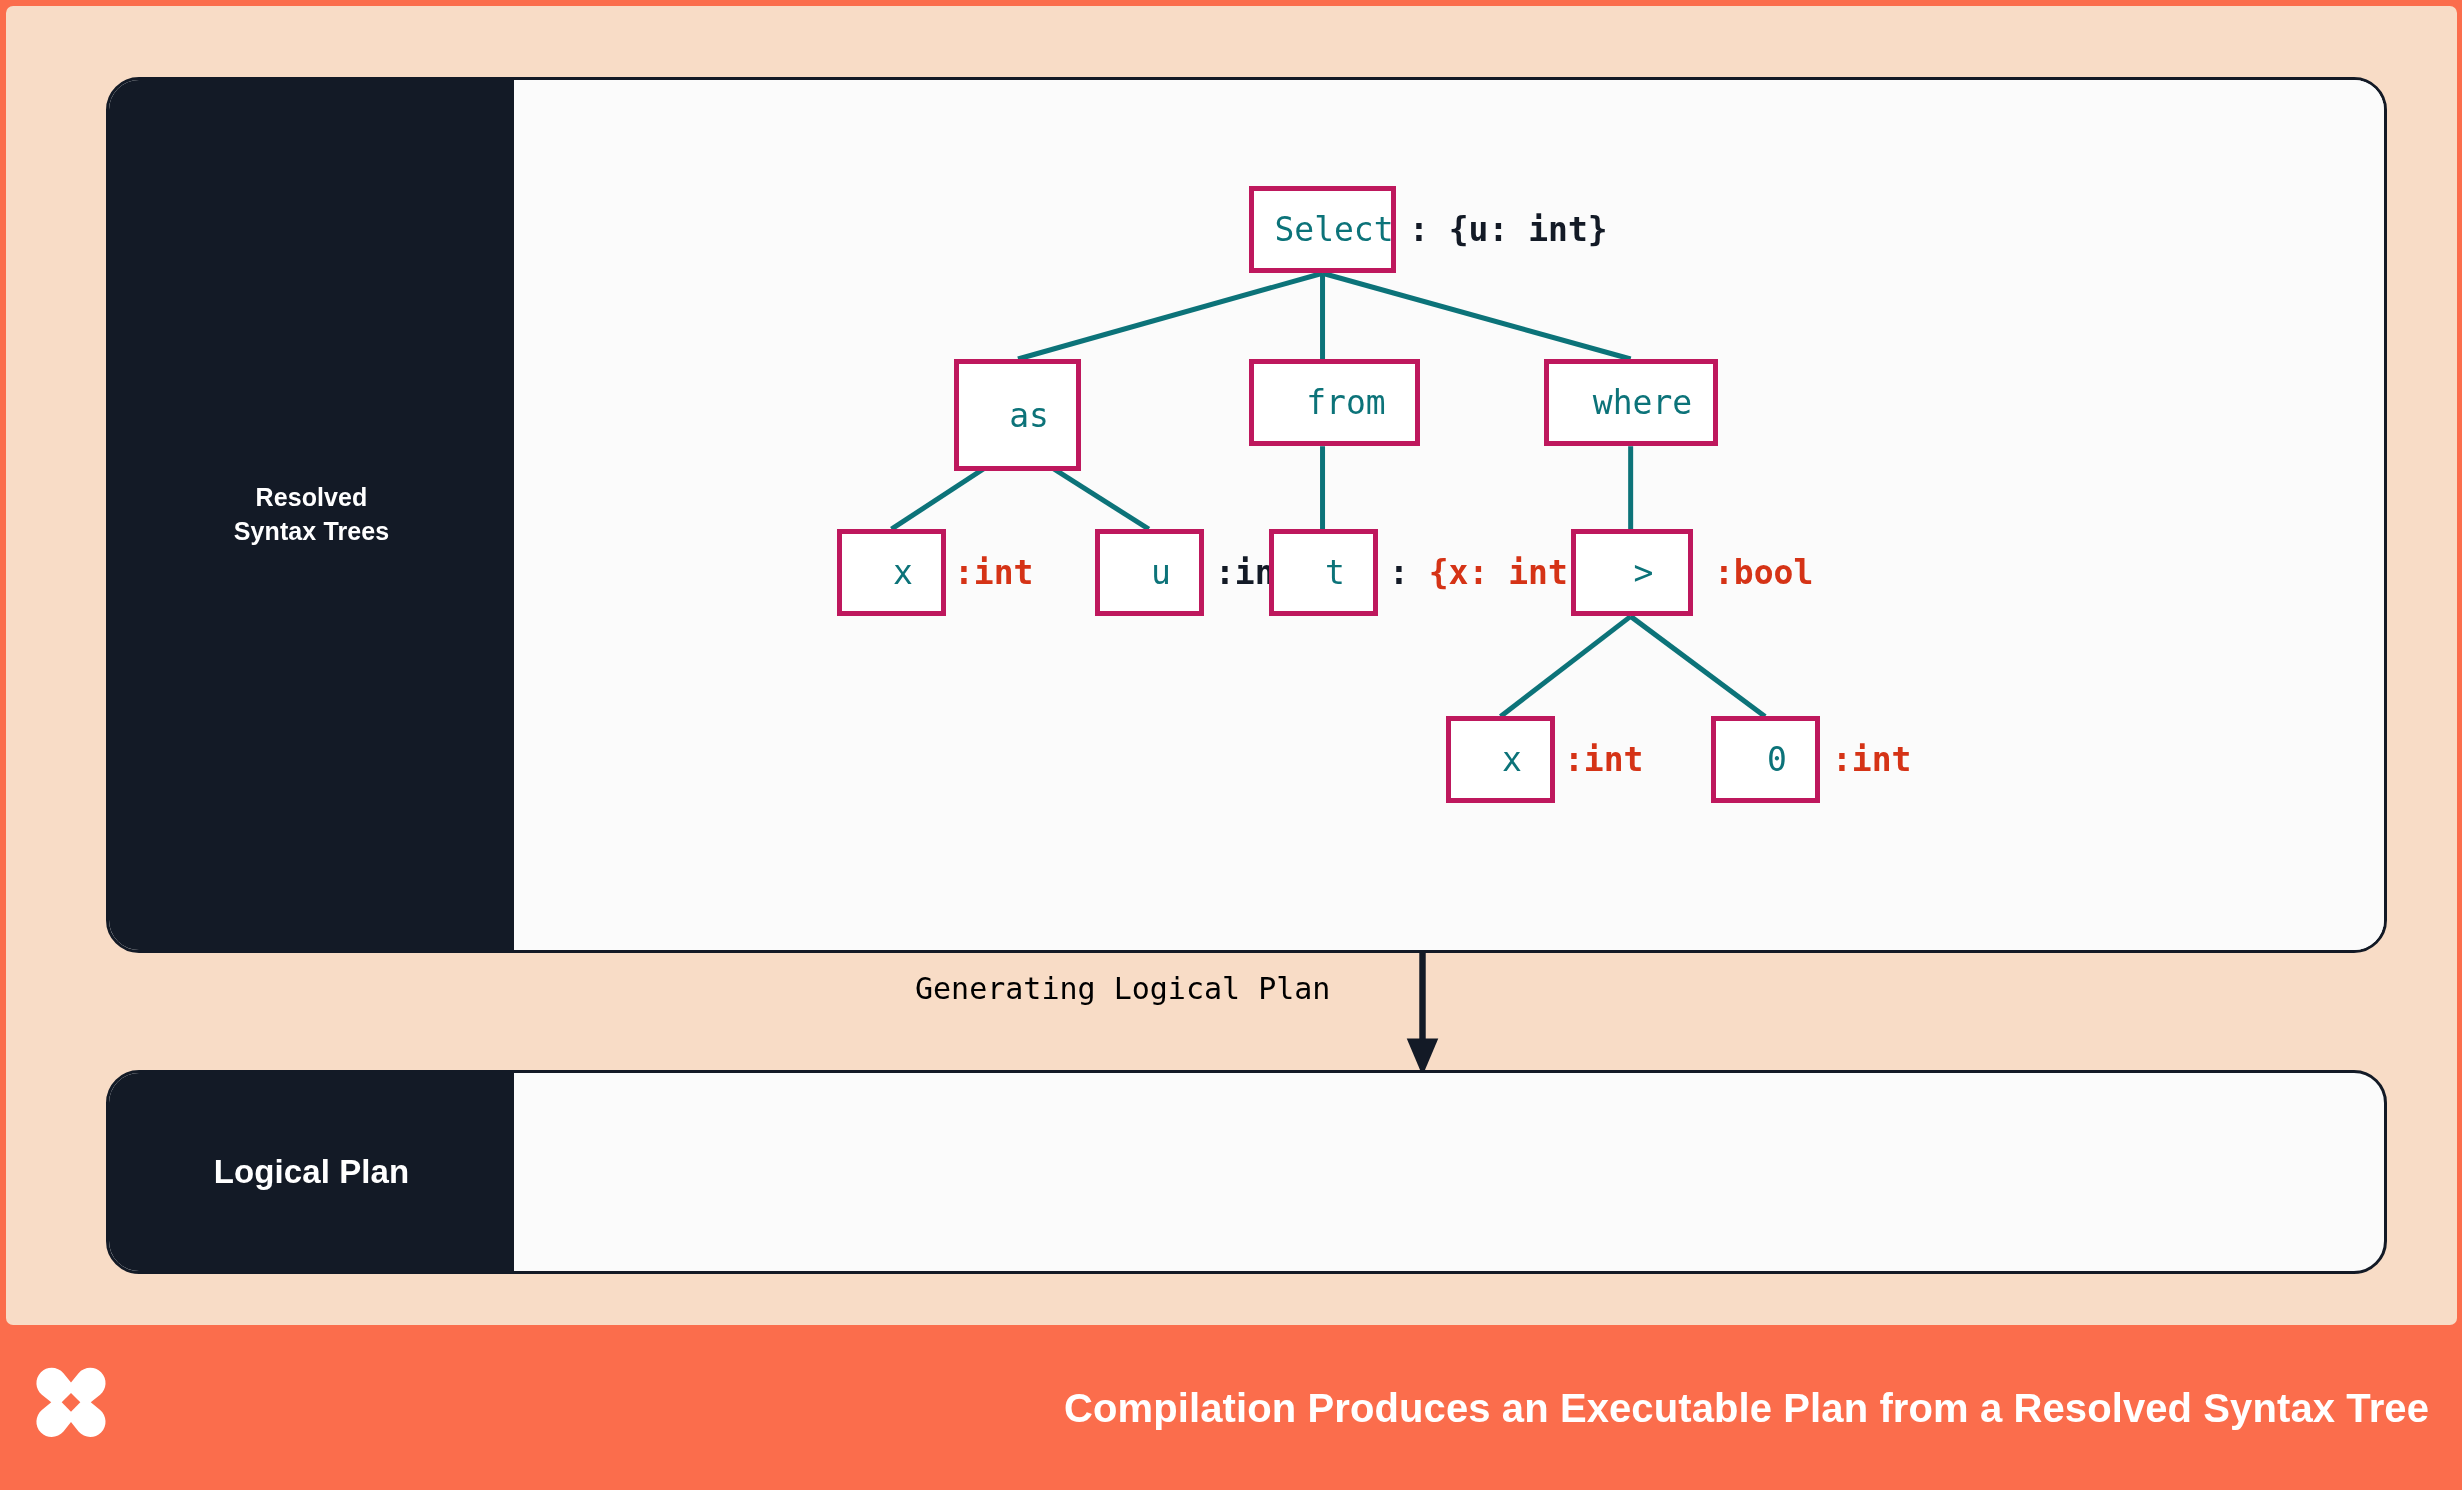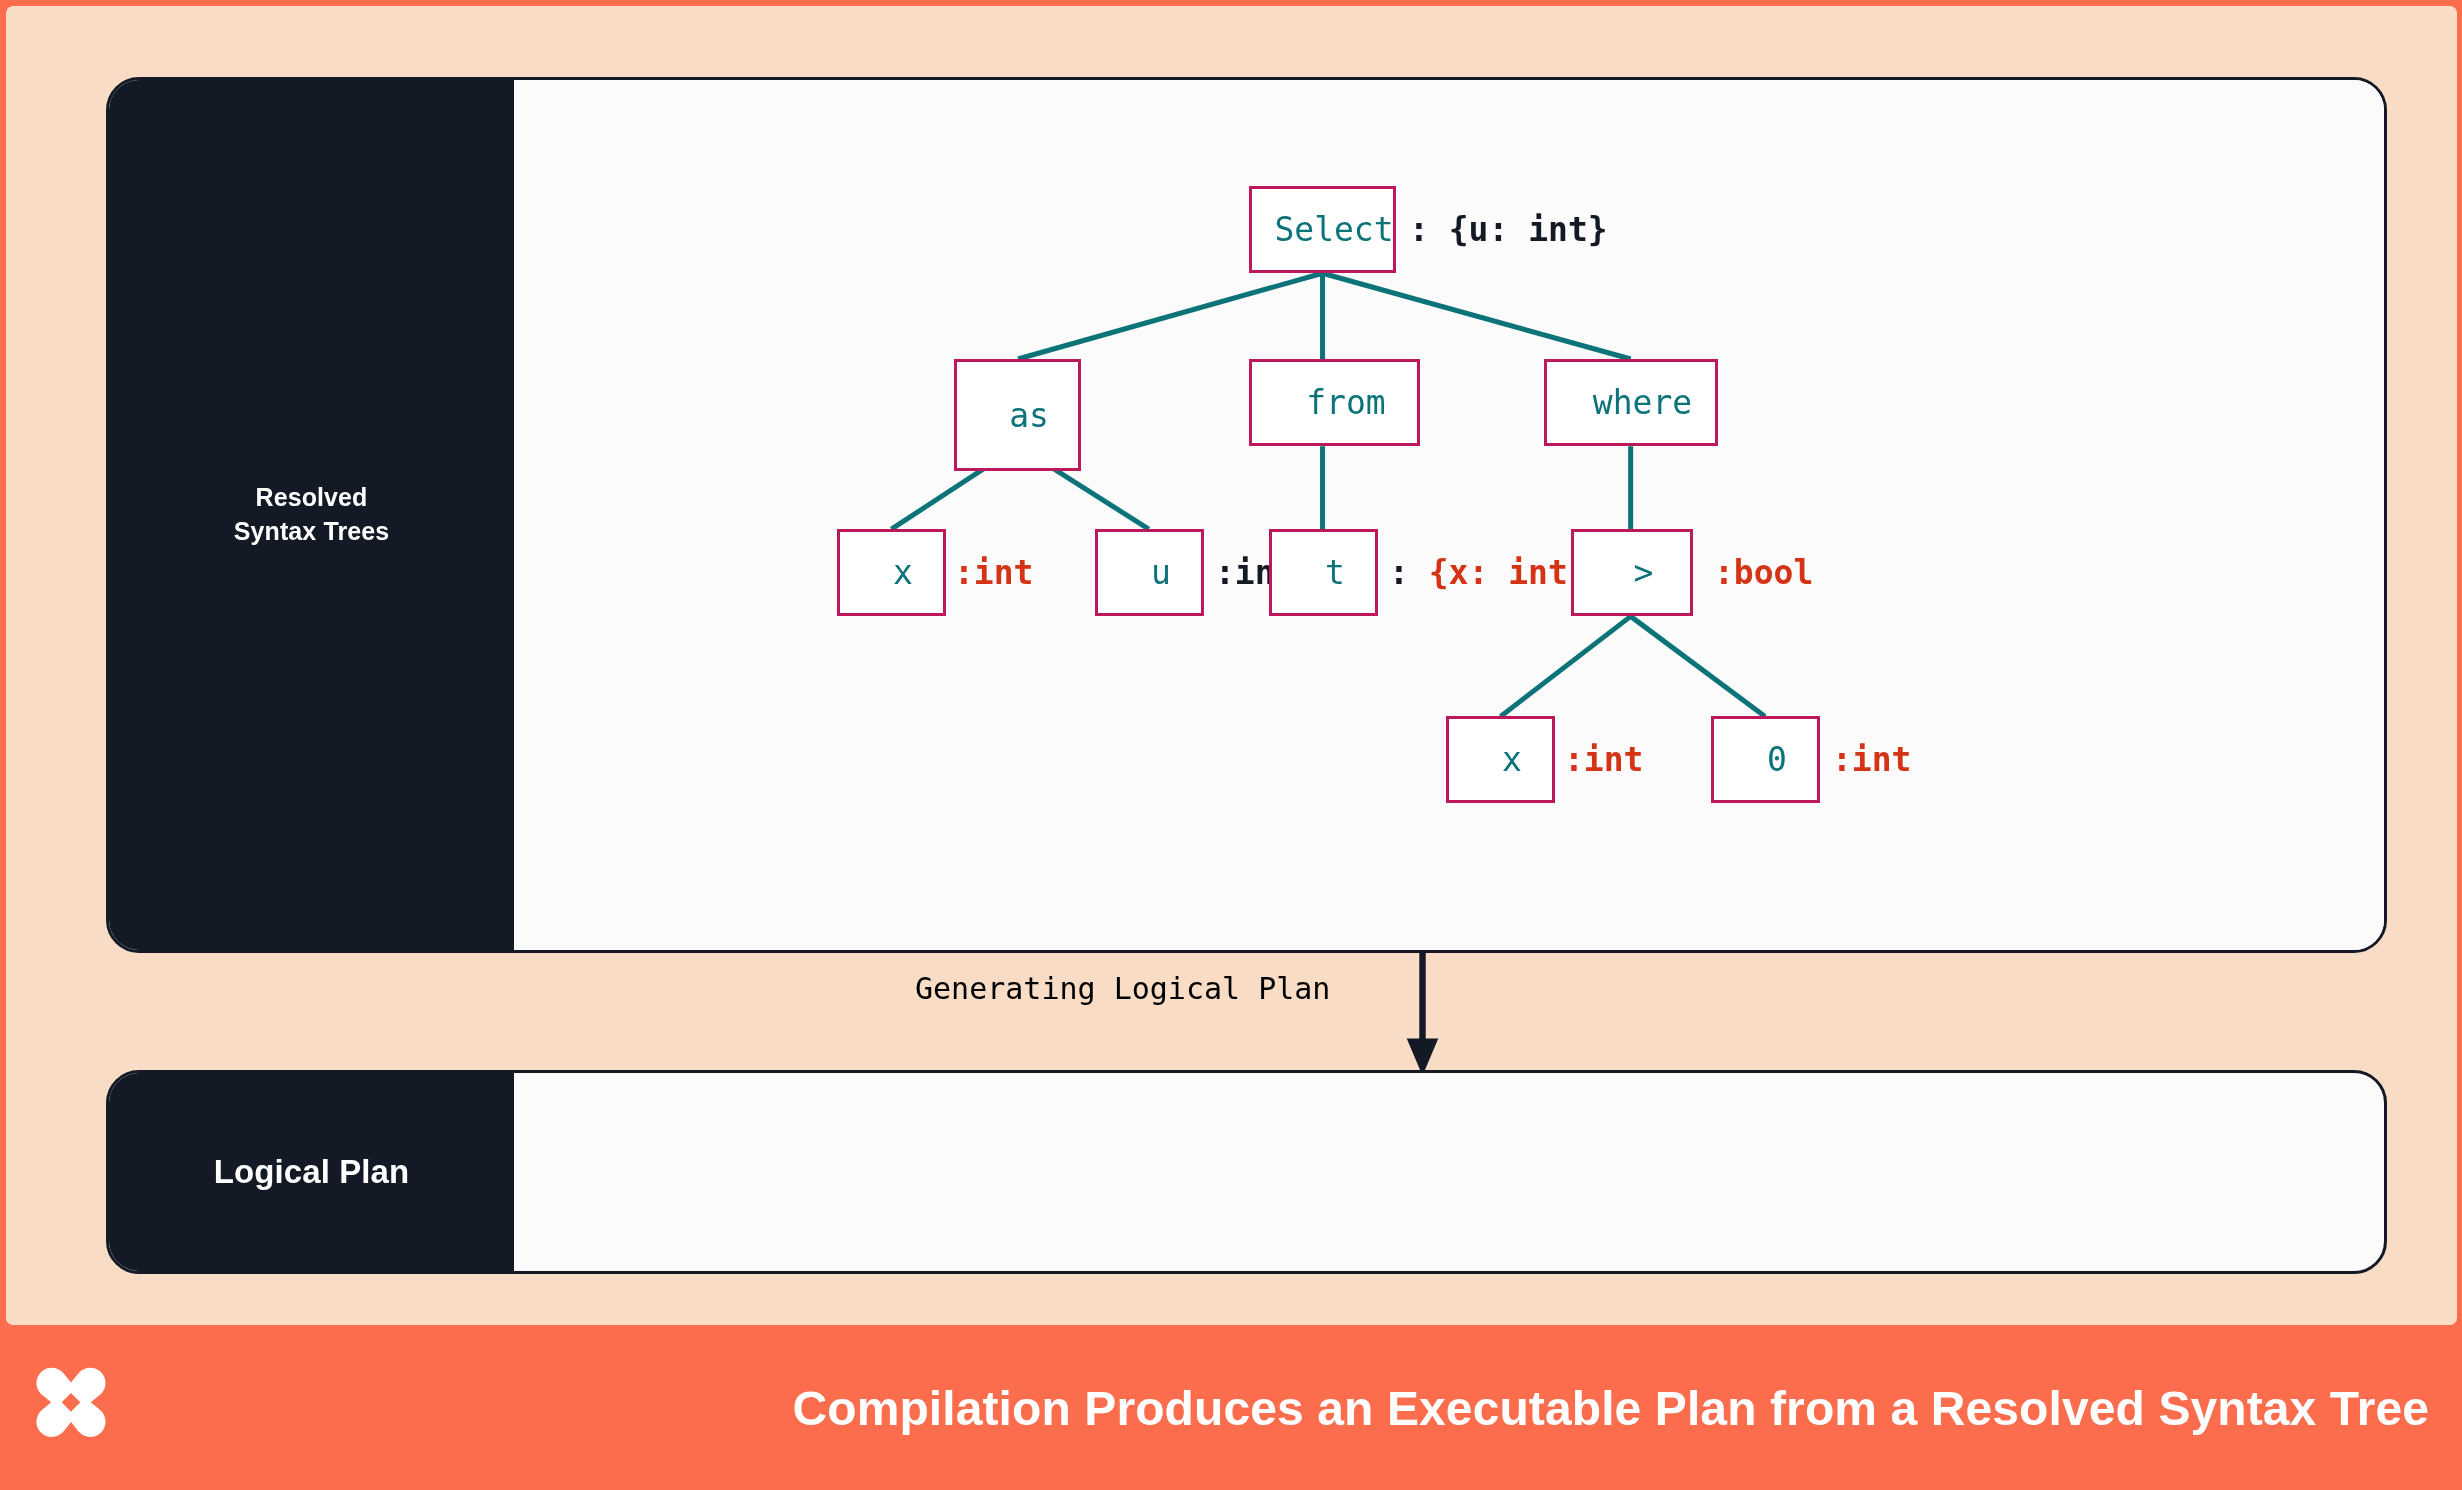--- a/index.html
+++ b/index.html
@@ -94,21 +94,21 @@
 
   .tree-svg {
     position: absolute;
     left: 0;
     top: 0;
   }
 
   .node {
     position: absolute;
     background: #FFFFFF;
-    border: 3px solid #be185d;
+    border: 5px solid #be185d;
     display: flex;
     align-items: center;
     justify-content: center;
     font-family: "DejaVu Sans Mono", "Liberation Mono", monospace;
     color: #0C7379;
     font-size: 33px;
     z-index: 3;
     padding-left: 23px;
   }
 
@@ -176,21 +176,21 @@
     width: 94px;
     height: 94px;
   }
 
   .footer-caption {
     position: absolute;
     right: 33px;
     top: 50%;
     transform: translateY(-50%);
     color: #FFFFFF;
-    font-size: 48px;
+    font-size: 40px;
     font-weight: bold;
     white-space: nowrap;
     letter-spacing: 0.1px;
     margin-left: 12px;
   }
 </style>
 </head>
 <body>
 
 <div class="page">

